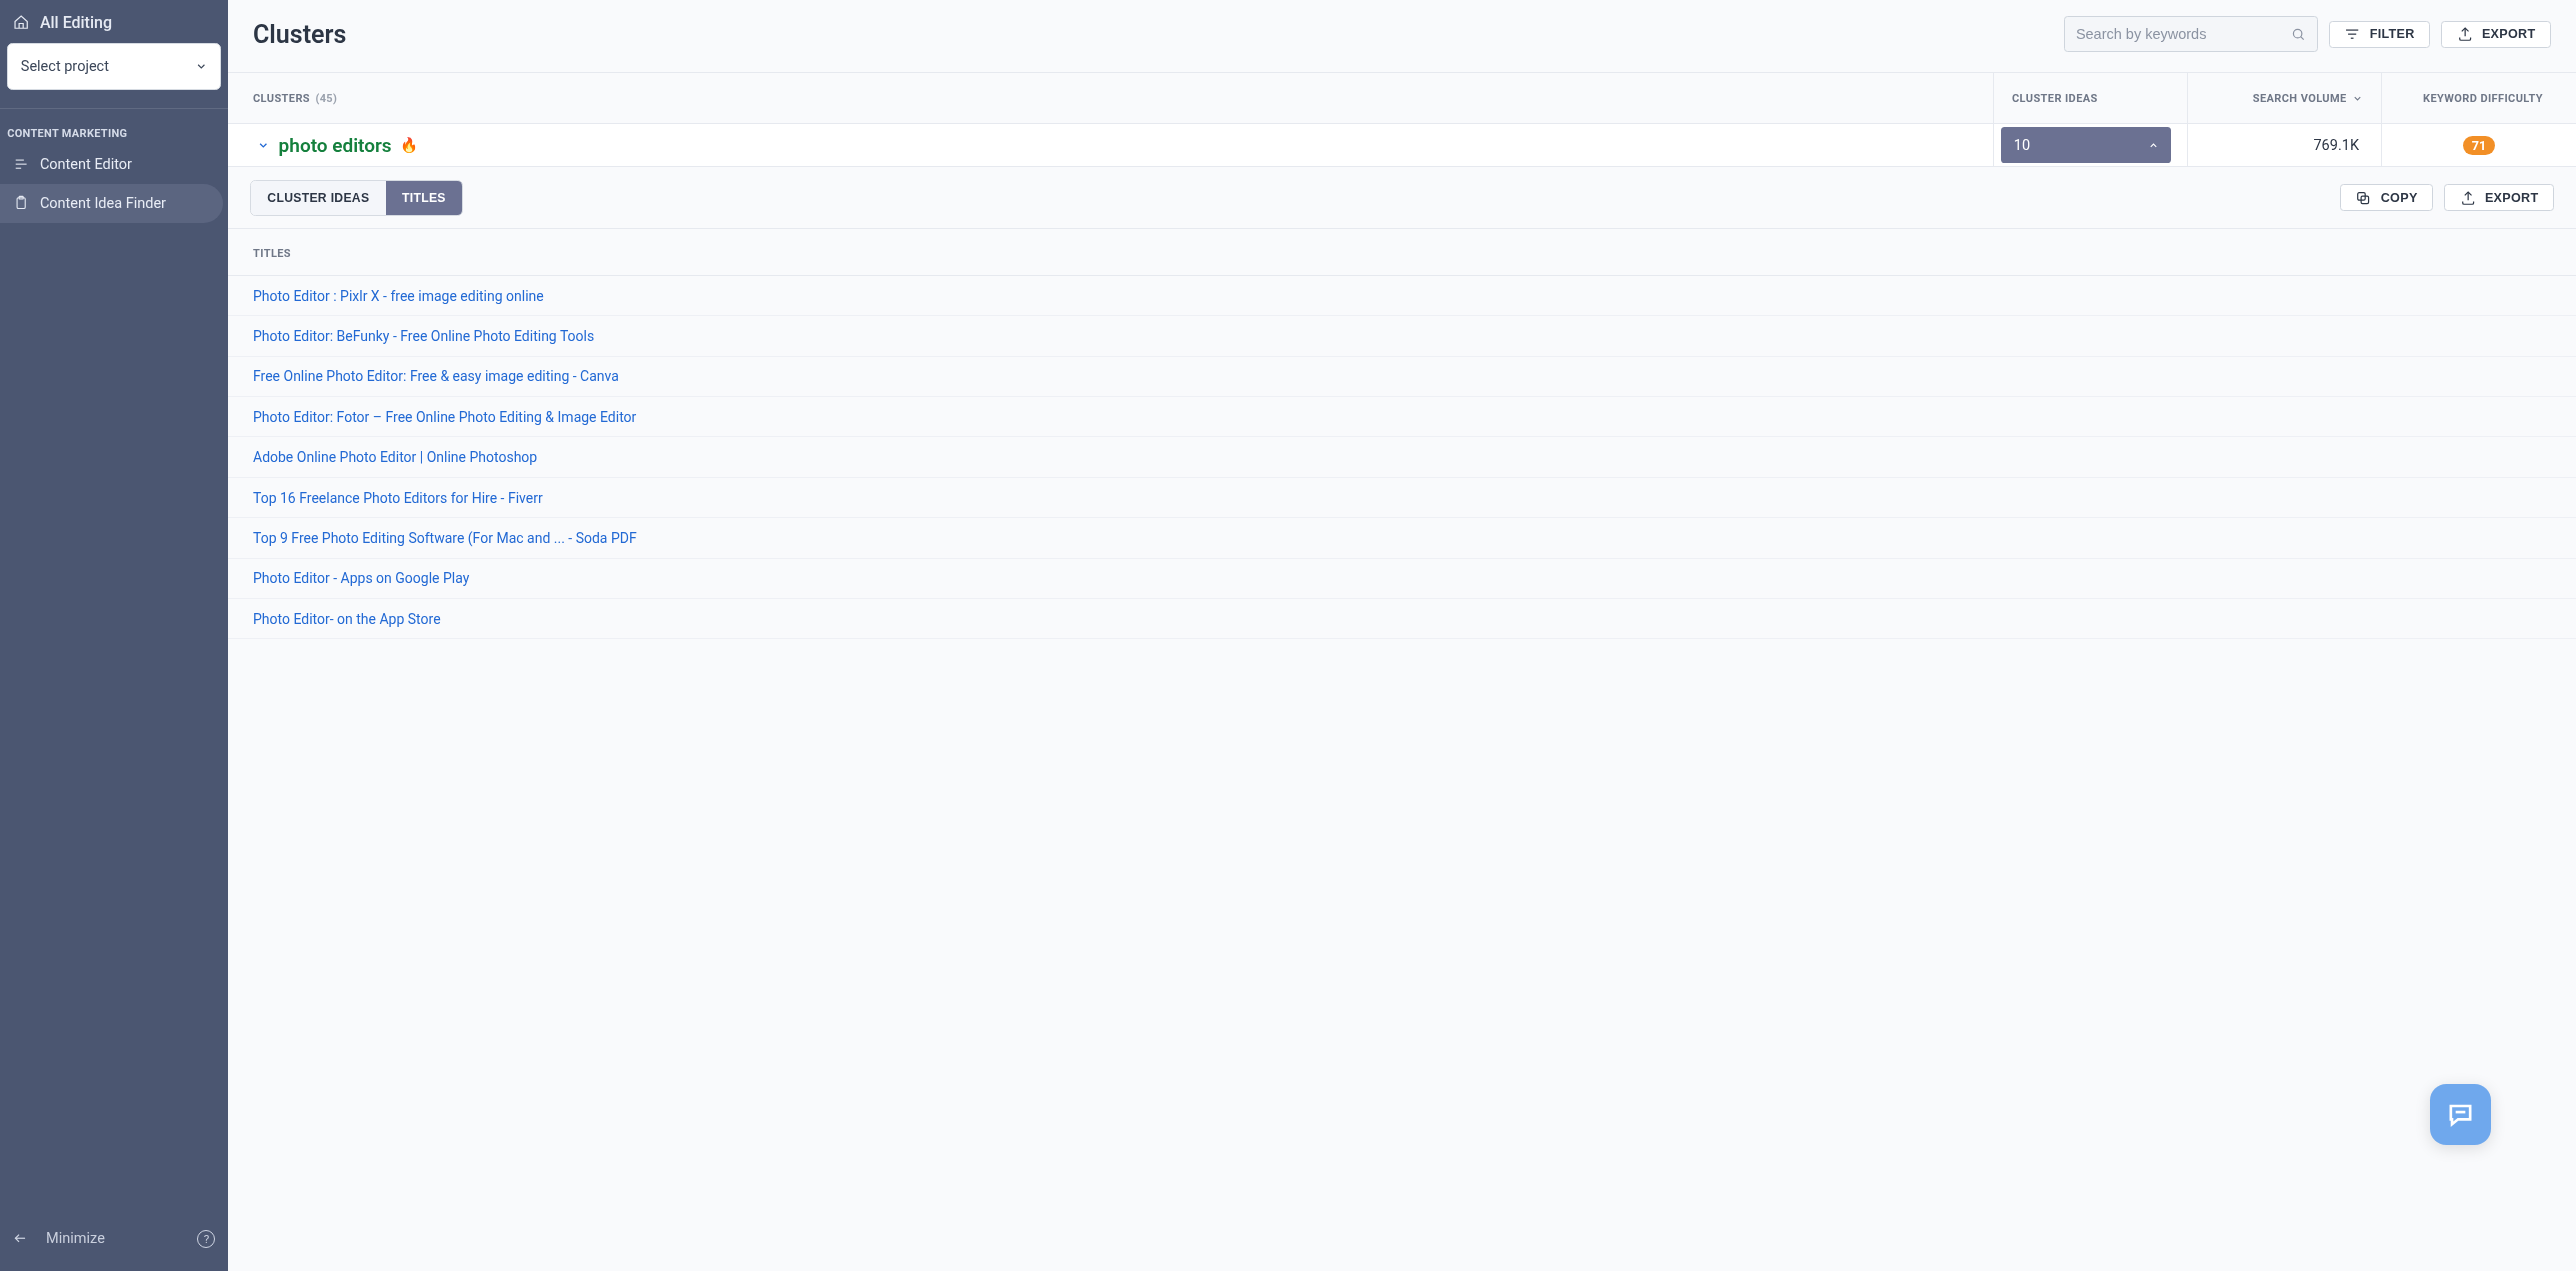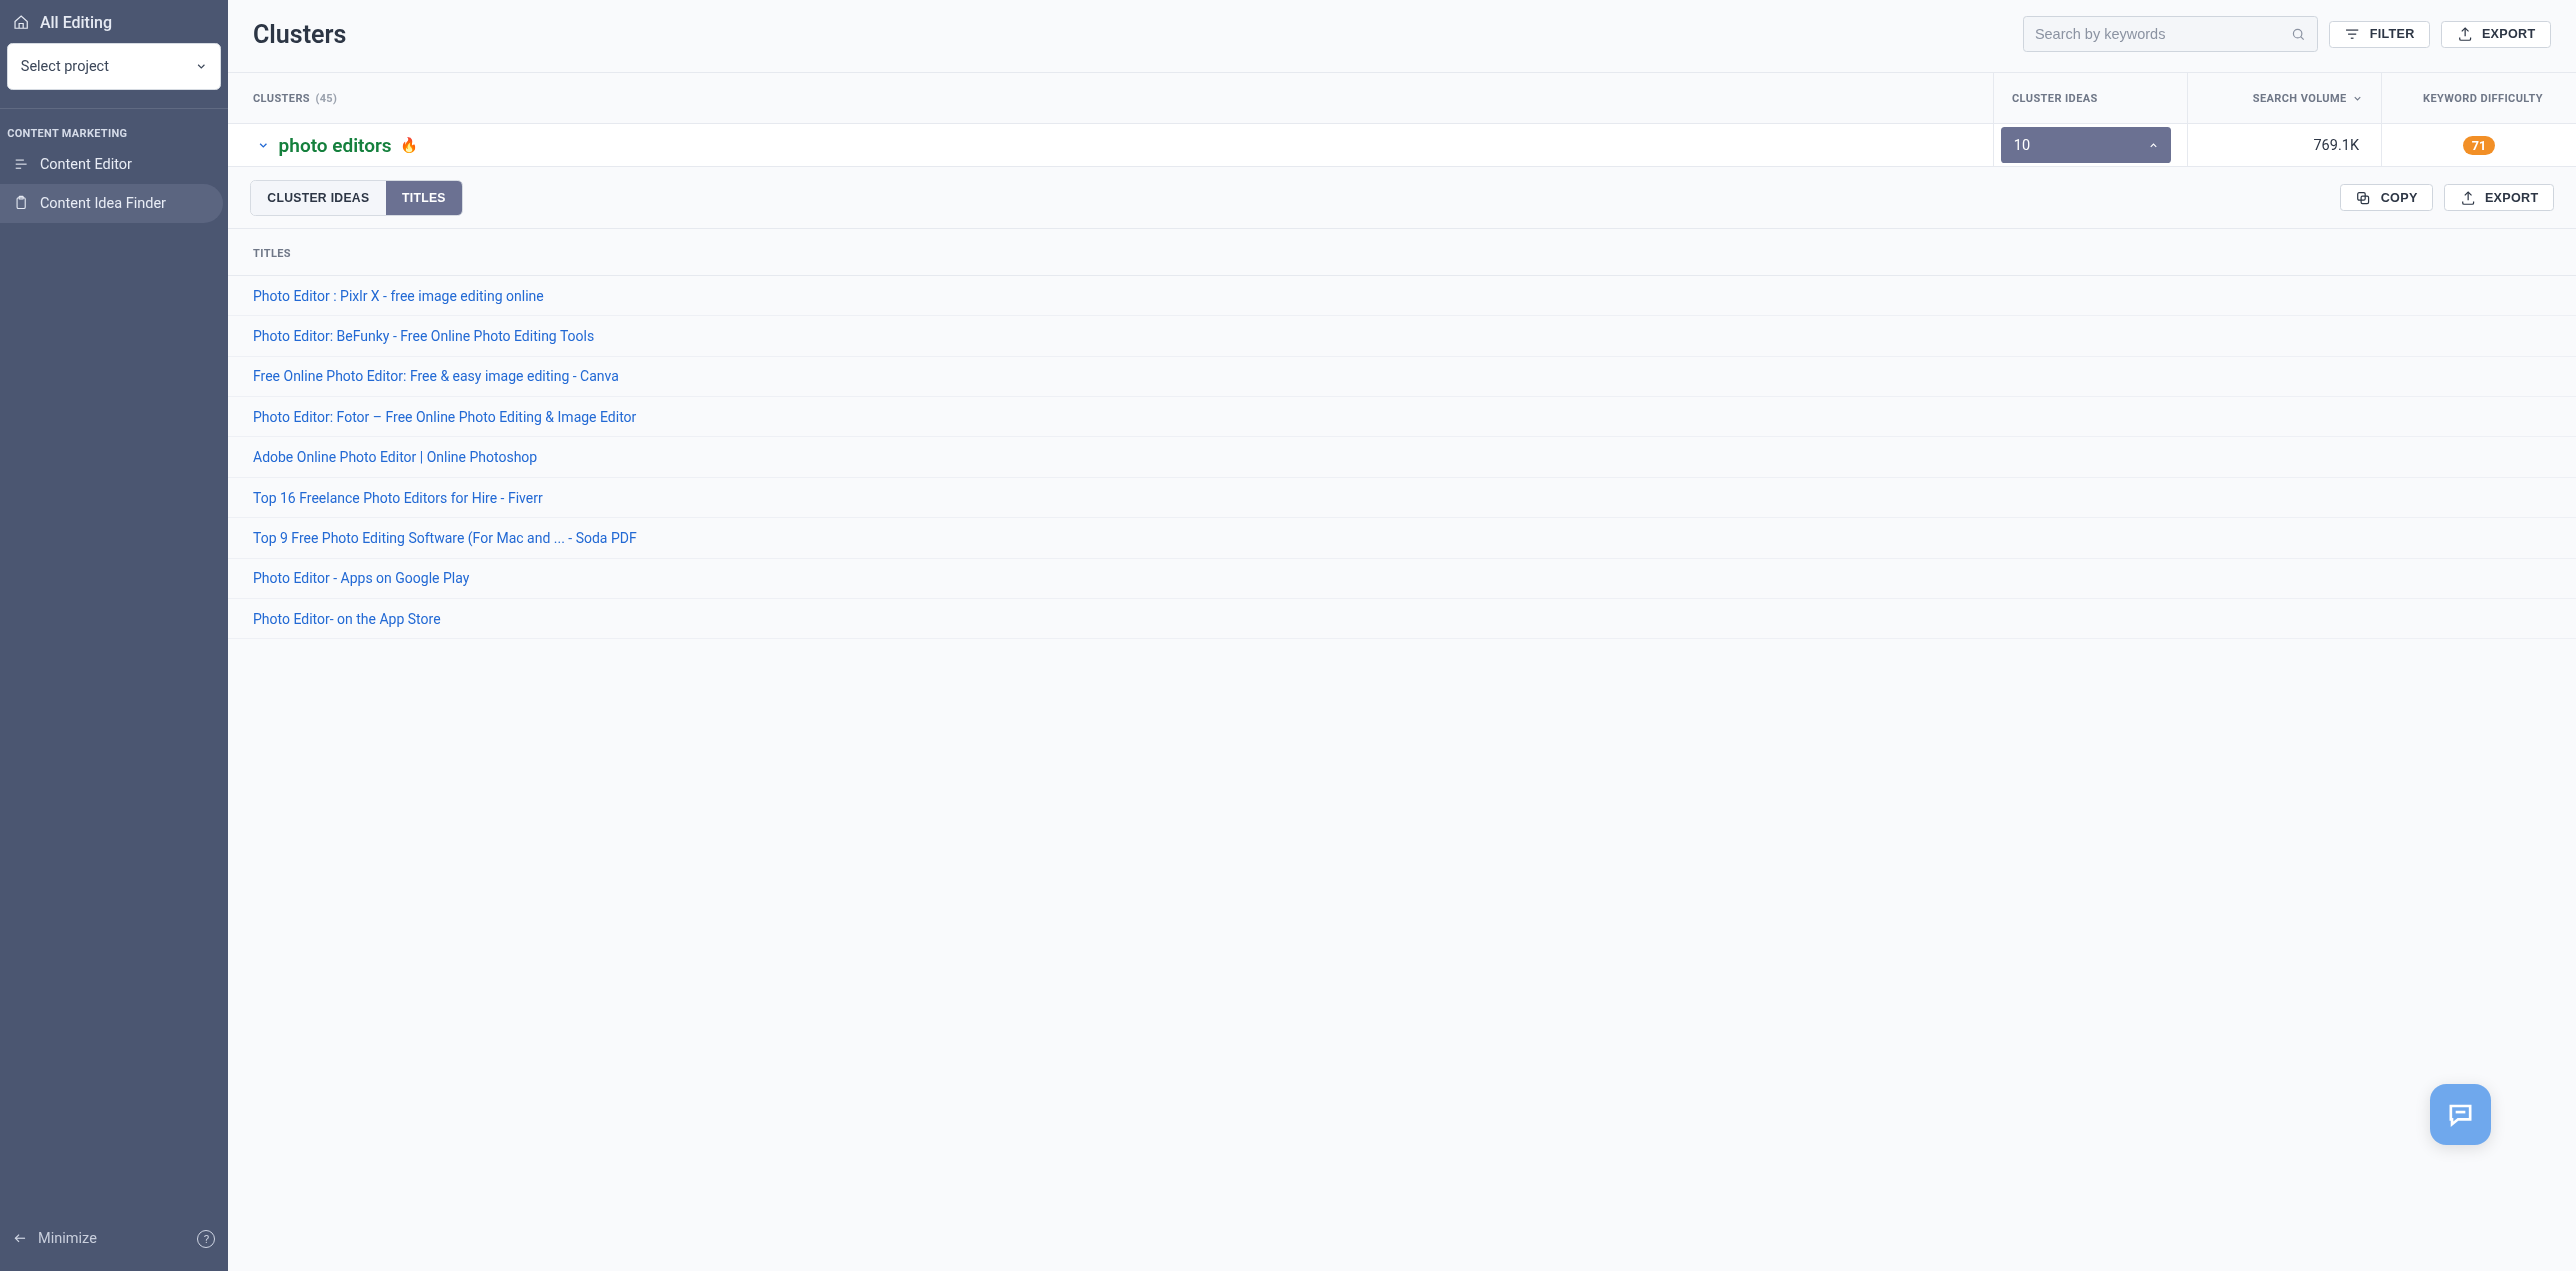--- a/index.html
+++ b/index.html
@@ -84,21 +84,21 @@
     margin-top: auto;
     display: flex;
     align-items: center;
     justify-content: space-between;
     padding: 16.3px 12.6px 23.5px 12.6px;
     color: #c9cfdd;
   }
   .minimize {
     display: flex;
     align-items: center;
-    gap: 11px;
+    gap: 19px;
     font-size: 14.5px;
     cursor: pointer;
   }
   .help-circle {
     width: 18px; height: 18px;
     border: 1.4px solid #cfd5e3;
     border-radius: 50%;
     display: flex; align-items: center; justify-content: center;
     font-size: 11.7px;
   }
@@ -117,21 +117,21 @@
   .page-title {
     font-size: 25px;
     font-weight: 600;
     color: #2d3645;
   }
   .header-right { margin-left: auto; display: flex; gap: 11px; align-items: center; }
 
   .search-box {
     display: flex;
     align-items: center;
-    width: 295px;
+    width: 254px;
     height: 36px;
     background: #f4f6f9;
     border: 0.9px solid #cfd5dd;
     border-radius: 3.6px;
     padding: 0 11px;
     color: #6f7787;
   }
   .search-box input {
     flex: 1;
     border: none;

